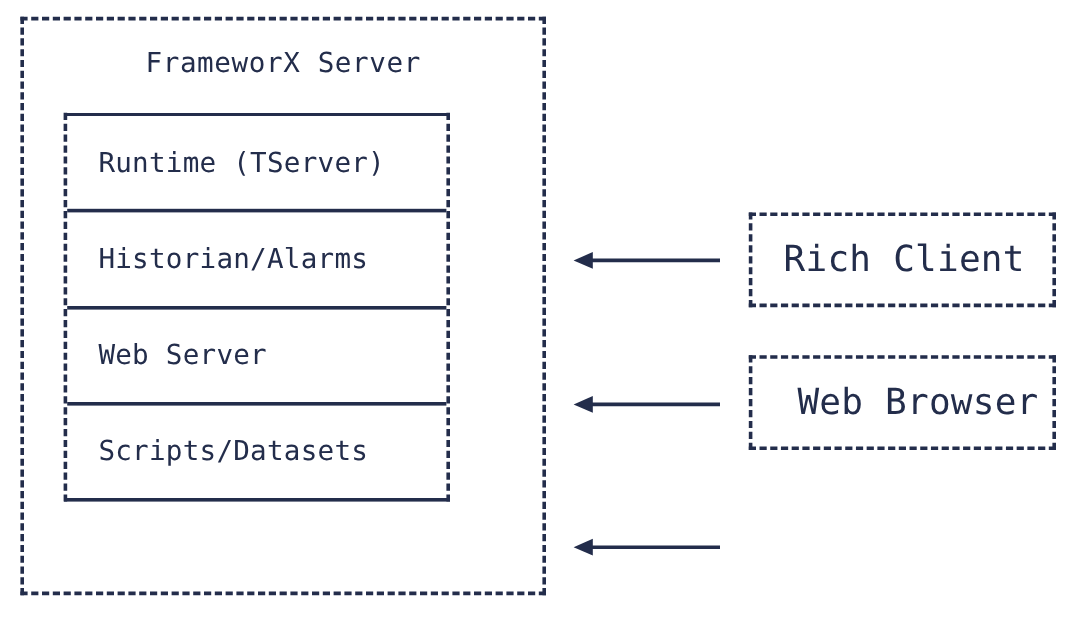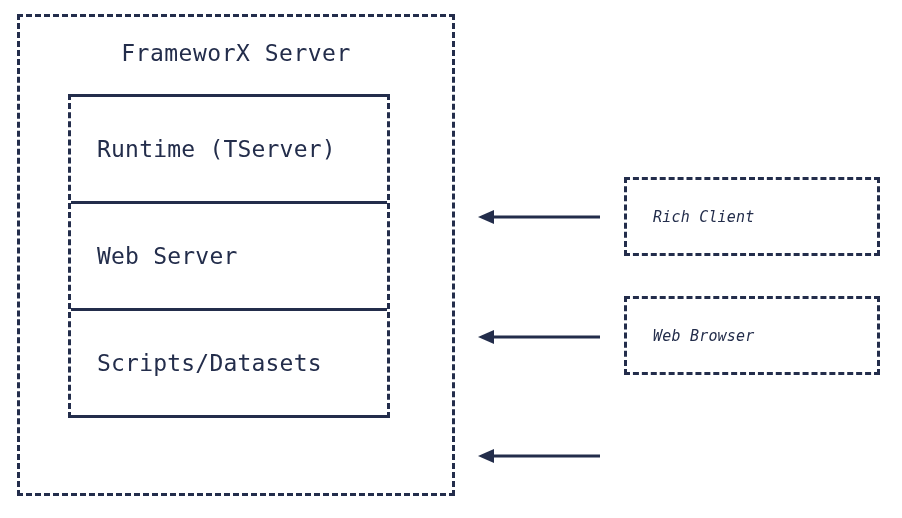--- a/index.html
+++ b/index.html
@@ -37,21 +37,21 @@
     font-size: 23px;
     line-height: 28px;
     color: #232d4b;
     letter-spacing: 0.5px;
     white-space: nowrap;
   }
 
   
   .module-stack {
     position: absolute;
-    left: 68px;
+    left: 53px;
     top: 94px;
     width: 322px;
     height: 324px;
     box-sizing: border-box;
     border-left: 3px dashed #232d4b;
     border-right: 3px dashed #232d4b;
     border-top: 3px solid #232d4b;
     border-bottom: 3px solid #232d4b;
     display: flex;
     flex-direction: column;
@@ -83,29 +83,28 @@
     width: 256px;
     height: 79px;
     box-sizing: border-box;
     border: 3px dashed #232d4b;
     display: flex;
     align-items: center;
     padding-left: 26px;
     background: transparent;
   }
   .client-label {
-    font-size: 15px;
+    font-size: 30px;
     line-height: 26px;
     color: #232d4b;
     white-space: nowrap;
     letter-spacing: 0.2px;
-    font-style: italic;
   }
   .client-1 { top: 177px; }
-  .client-2 { top: 296px; }
+  .client-2 { top: 296px; justify-content: center; }
   .client-3 { top: 416px; }
 
   
   .arrow-svg {
     position: absolute;
     left: 470px;
     width: 140px;
     height: 24px;
     overflow: visible;
   }
@@ -118,20 +117,23 @@
 
 <div id="canvas">
 
   <div class="server-box">
     <div class="server-title">FrameworX Server</div>
   </div>
 
   <div class="module-stack">
     <div class="module-row">
       <span class="module-label">Runtime (TServer)</span>
+    </div>
+    <div class="module-row">
+      <span class="module-label">Historian/Alarms</span>
     </div>
     <div class="module-row">
       <span class="module-label">Web Server</span>
     </div>
     <div class="module-row">
       <span class="module-label">Scripts/Datasets</span>
     </div>
   </div>
 
   <div class="client-box client-1">

